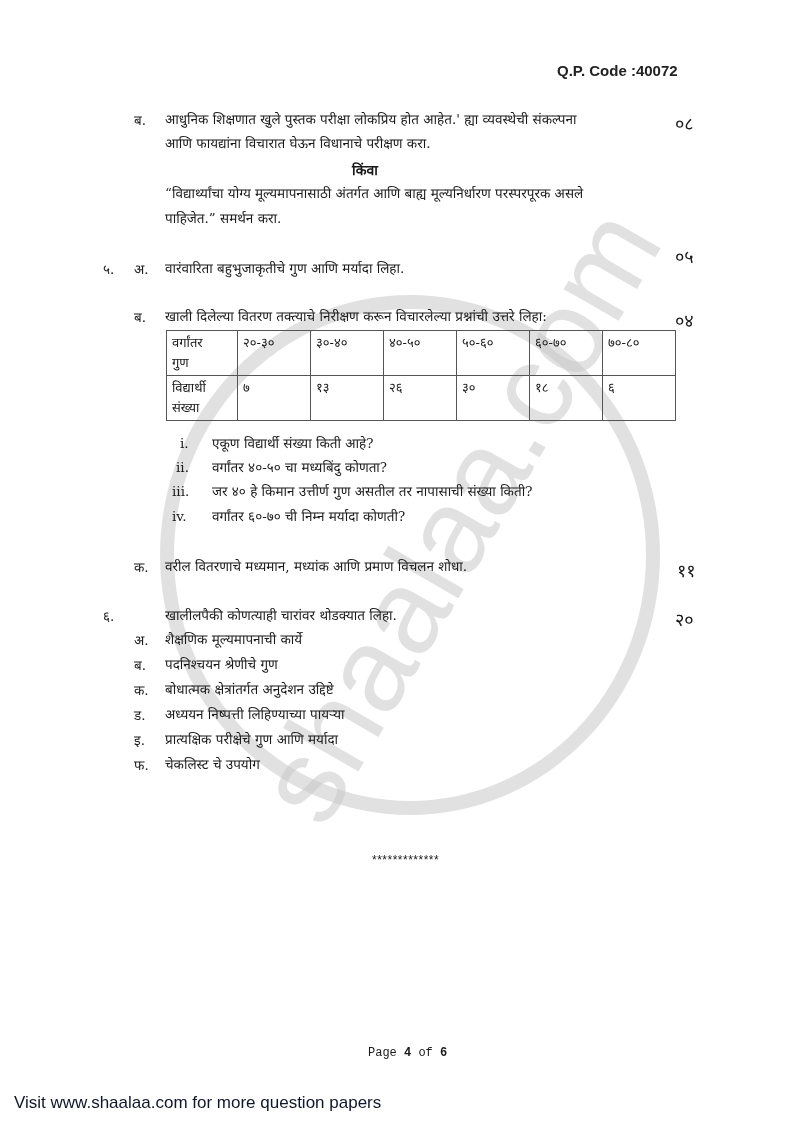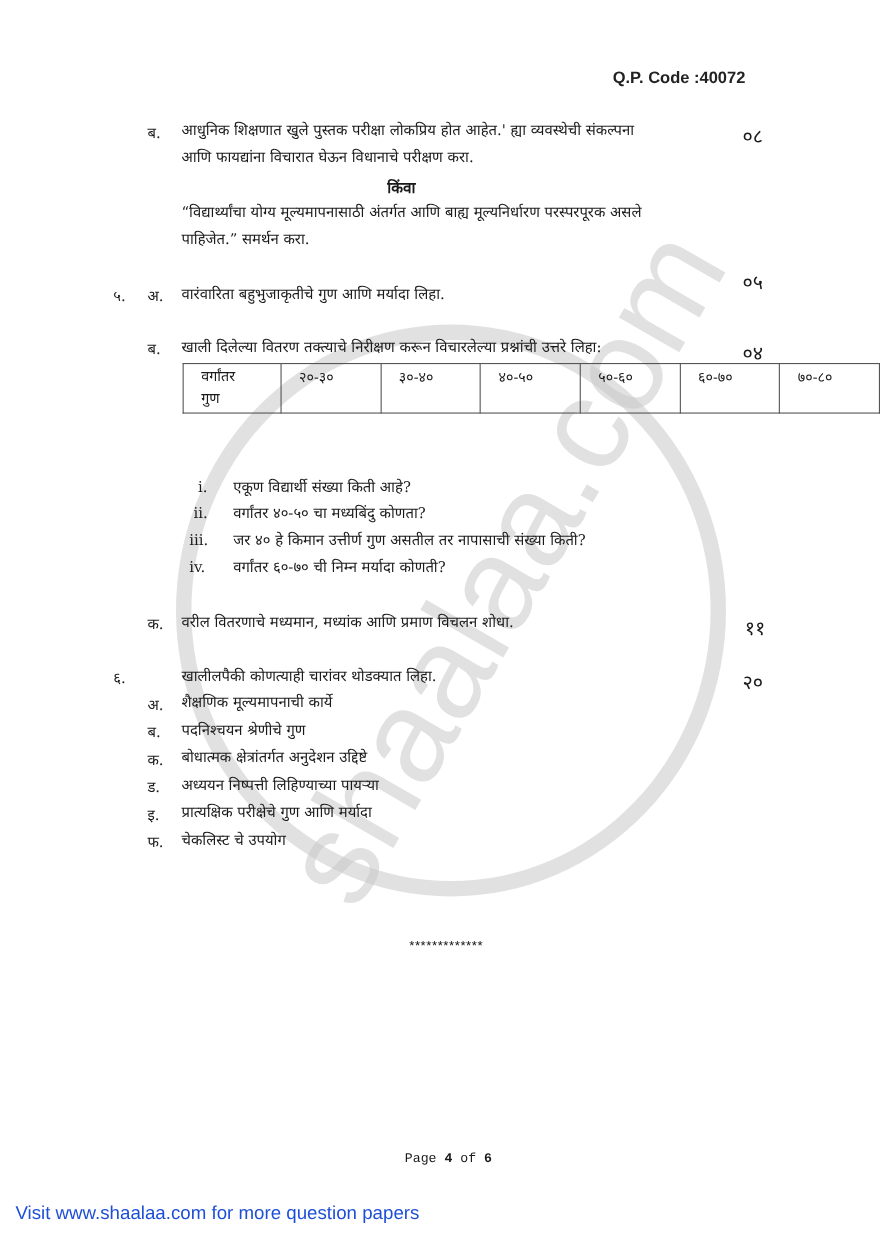--- a/index.html
+++ b/index.html
@@ -7,27 +7,27 @@
       width: 800px; height: 1130px; background: #ffffff; position: relative; overflow: hidden;
       font-family: "DejaVu Serif", "Liberation Serif", serif; color: #1a1a1a;
     }
     .abs { position: absolute; }
     .qp-code { left: 557px; top: 50px; font-family: "Liberation Sans", sans-serif; font-weight: bold; font-size: 15px; color: #222; margin-top: 12px; }
     .line { font-size: 13.5px; line-height: 18px; white-space: nowrap; }
     .label { font-size: 13.5px; }
     .marks { font-size: 18px; }
     .kinva { left: 352px; top: 160px; font-weight: bold; font-size: 14px; }
     table.dist { position: absolute; left: 166px; top: 330px; border-collapse: collapse; }
-    table.dist td { border: 1px solid #555; padding: 2px 16px; font-size: 13px; vertical-align: top; height: 40px; }
+    table.dist td { border: 1px solid #555; padding: 2px 5px; font-size: 13px; vertical-align: top; height: 40px; }
     table.dist td.h { width: 60px; line-height: 20px; }
     table.dist td.c { width: 62px; margin-top: 48px; }
     .stars { left: 372px; top: 853px; font-size: 12px; letter-spacing: 0.5px; font-family: "Liberation Sans", sans-serif; }
     .page-num { left: 368px; top: 1046px; font-family: Liberation Mono, monospace; font-size: 12px; }
     .page-num b { font-weight: bold; }
-    .footer { left: 14px; top: 1093px; font-family: "Liberation Sans", sans-serif; font-size: 17px; color: #1d4ed8; }
+    .footer { left: 14px; top: 1093px; font-family: "Liberation Sans", sans-serif; font-size: 17px; color: #0f172a; }
     .wm-ring { left: 160px; top: 295px; width: 500px; height: 520px; border: 14px solid rgba(200,200,200,0.55); border-radius: 50%; box-sizing: border-box; }
     .wm-text { left: 150px; top: 520px; font-family: "Liberation Sans", sans-serif; font-size: 120px; color: rgba(200,200,200,0.55); transform: rotate(-60deg); transform-origin: 260px 60px; white-space: nowrap; }
   </style>
 </head>
 <body>
 
 <div class="abs wm-ring"></div>
 <div class="abs wm-text">shaalaa.com</div>
 
 <div class="abs qp-code">Q.P. Code :40072</div>
@@ -56,20 +56,32 @@
       <div>वर्गांतर</div>
       <div>गुण</div>
     </td>
     <td class="c">२०-३०</td>
     <td class="c">३०-४०</td>
     <td class="c">४०-५०</td>
     <td class="c">५०-६०</td>
     <td class="c">६०-७०</td>
     <td class="c">७०-८०</td>
   </tr>
+  <tr>
+    <td class="h">
+      <div>विद्यार्थी</div>
+      <div>संख्या</div>
+    </td>
+    <td class="c">७</td>
+    <td class="c">१३</td>
+    <td class="c">२६</td>
+    <td class="c">३०</td>
+    <td class="c">१८</td>
+    <td class="c">६</td>
+  </tr>
 </tbody>
   </table>
 
 <span class="abs label" style="left:180px;top:435px">i.</span>
 <div class="abs line" style="left:212px;top:434px">एकूण विद्यार्थी संख्या किती आहे?</div>
 <span class="abs label" style="left:176px;top:459px">ii.</span>
 <div class="abs line" style="left:212px;top:458px">वर्गांतर ४०-५० चा मध्यबिंदु कोणता?</div>
 <span class="abs label" style="left:172px;top:483px">iii.</span>
 <div class="abs line" style="left:212px;top:482px">जर ४० हे किमान उत्तीर्ण गुण असतील तर नापासाची संख्या किती?</div>
 <span class="abs label" style="left:172px;top:508px">iv.</span>

